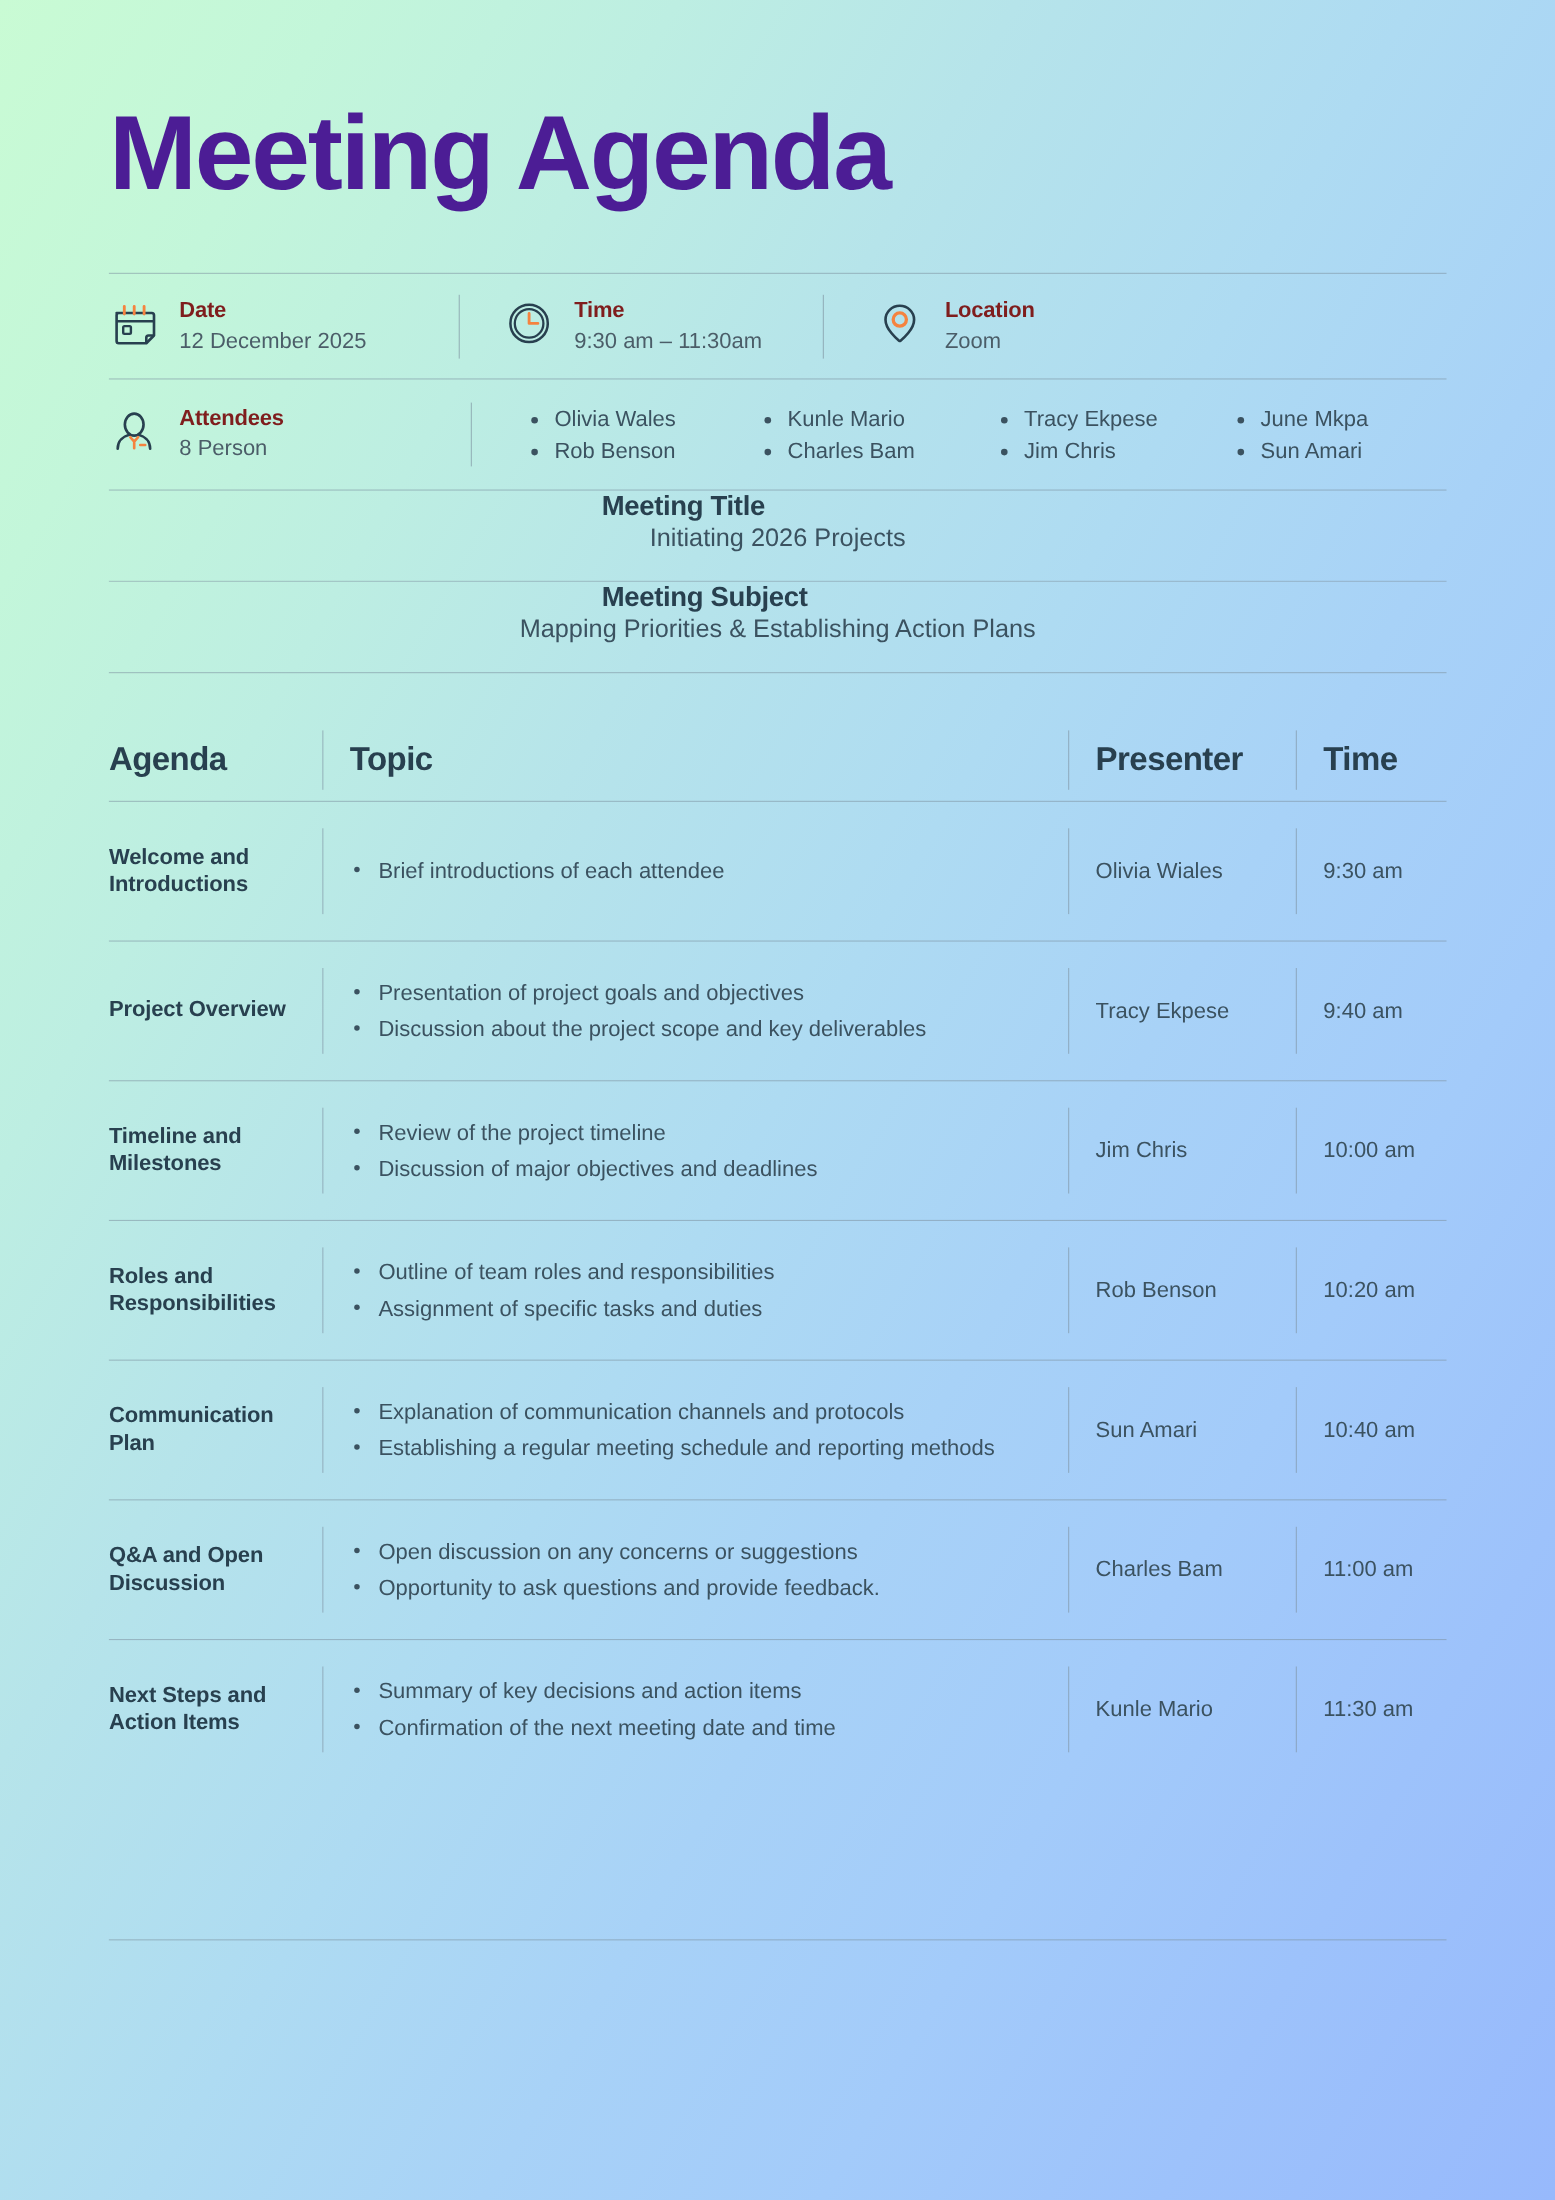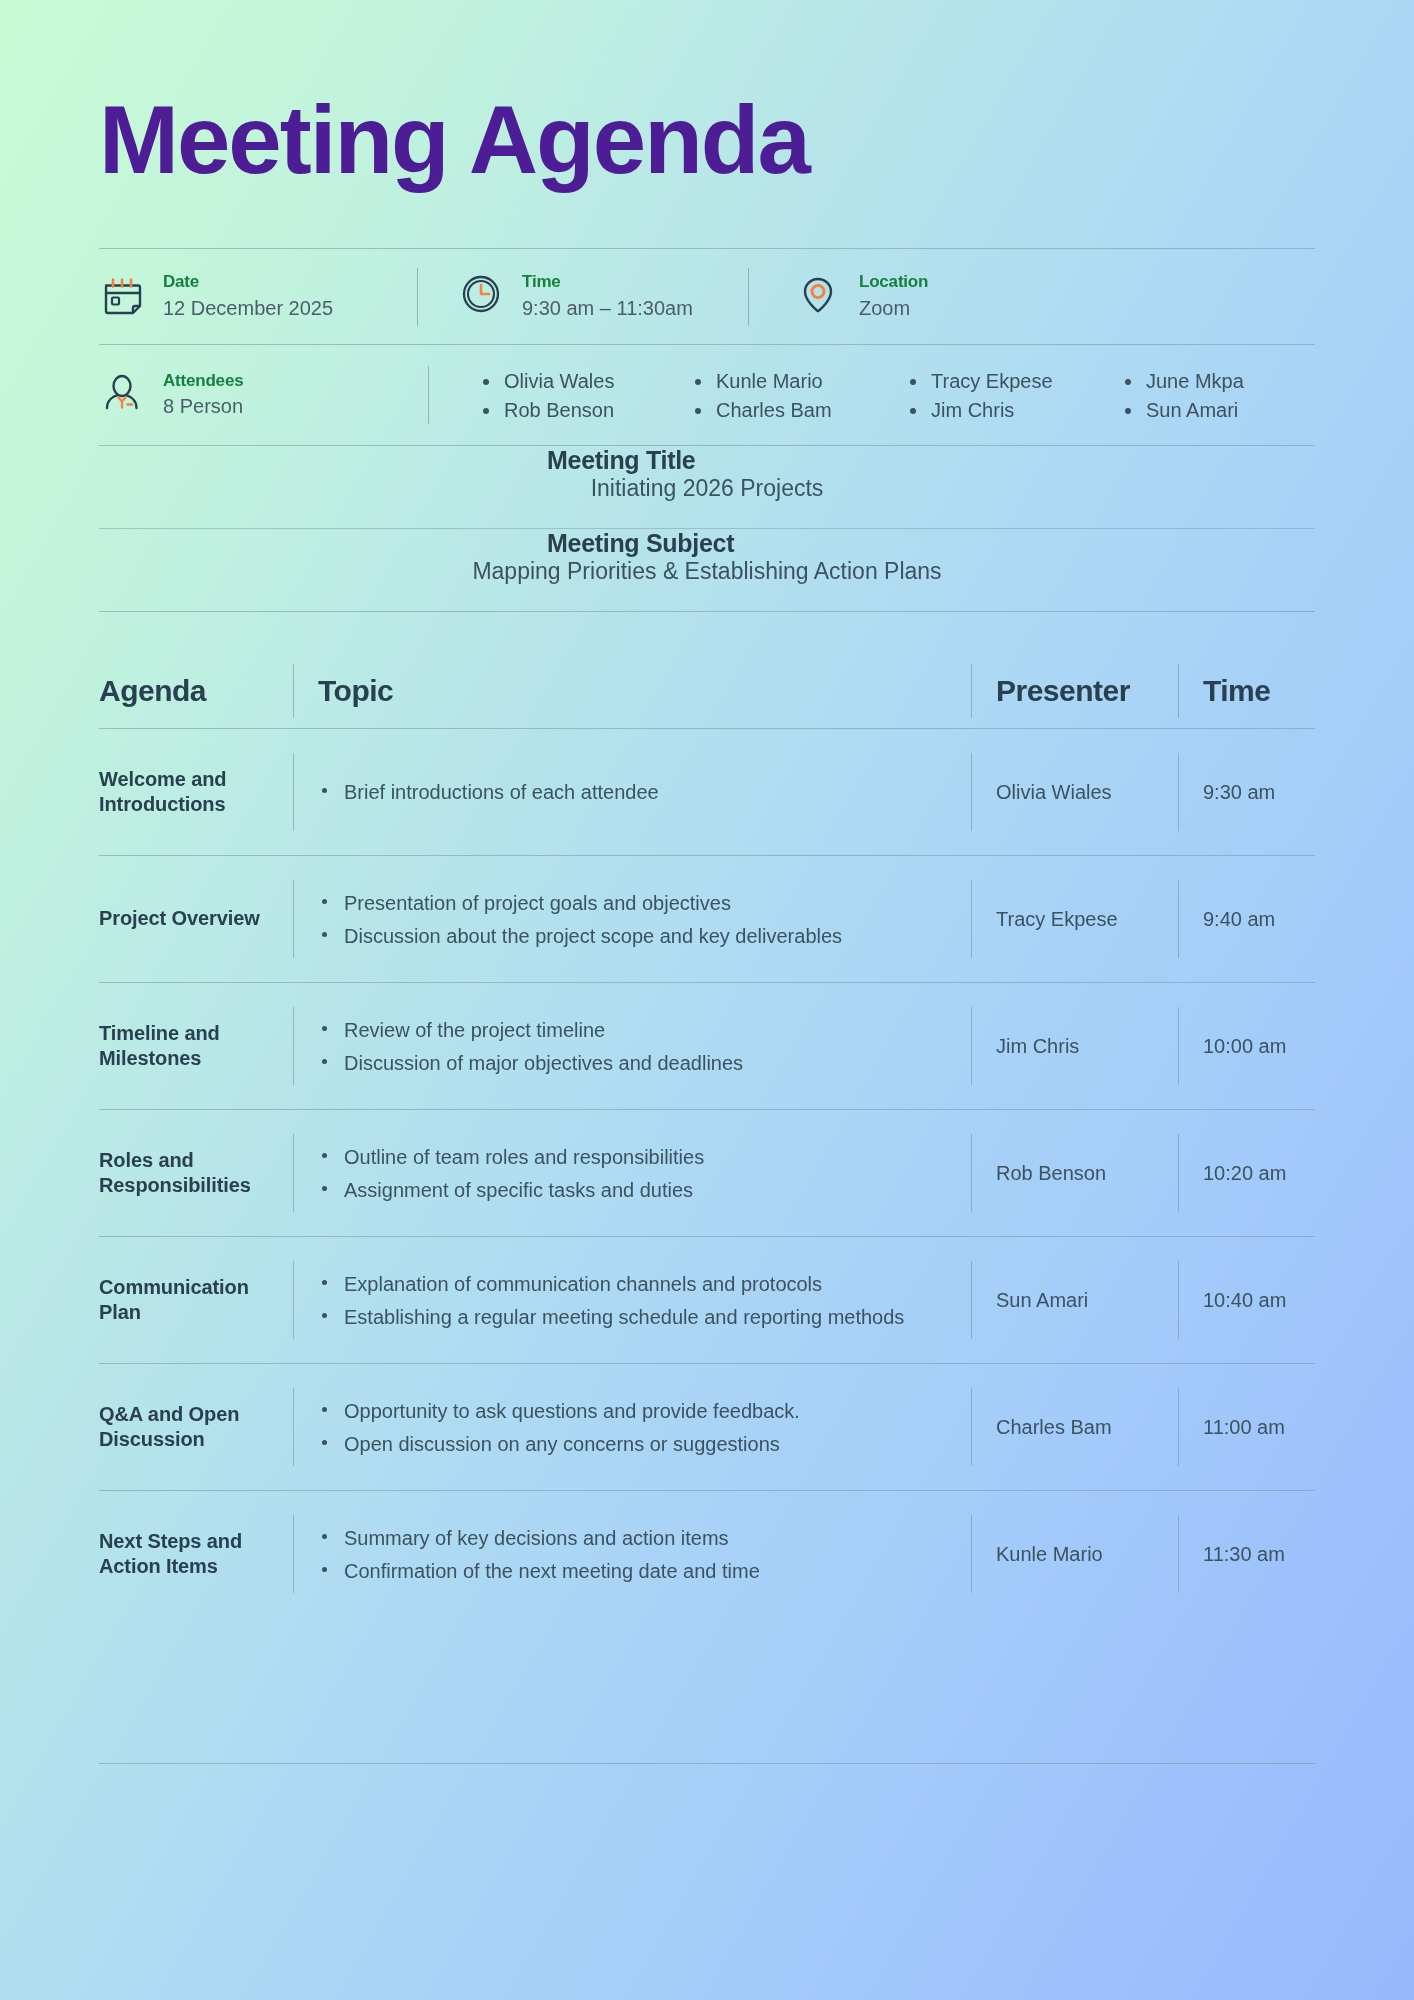--- a/index.html
+++ b/index.html
@@ -37,21 +37,21 @@
   .hr.light{background:#8498a6;opacity:.5;}
 
   
   .inforow{display:flex;align-items:center;height:95px;}
   .infocell{display:flex;align-items:center;gap:18px;}
   .infocell.date{width:318px;}
   .infocell.time{width:290px;padding-left:40px;}
   .infocell.loc{padding-left:46px;}
   .vdiv{width:1px;height:58px;background:#7f93a1;opacity:.65;}
   .ico{flex:0 0 auto;display:block;}
-  .itxt .lbl{font-size:17px;font-weight:bold;color:#15803d;line-height:1.25;letter-spacing:-.2px;}
+  .itxt .lbl{font-size:20px;font-weight:bold;color:#7f1d1d;line-height:1.25;letter-spacing:-.2px;}
   .itxt .val{font-size:20px;color:#4b5d68;line-height:1.35;margin-top:2px;}
 
   
   .attrow{display:flex;align-items:center;height:100px;gap:11px;}
   .attleft{display:flex;align-items:center;gap:18px;width:318px;}
   .attlist{display:flex;flex:1;padding-left:40px;}
   .attcol{flex:1;}
   .attcol.c1{flex:0 0 212px;}
   .attcol.c2{flex:0 0 215px;}
   .attcol.c3{flex:0 0 215px;}
@@ -304,22 +304,22 @@
       <div class="tvdiv"></div>
       <div class="col-time time">10:40 am</div>
     </div>
     <div class="hr"></div>
 
     <div class="trow">
       <div class="col-agenda agenda-name">Q&amp;A and Open Discussion</div>
       <div class="tvdiv"></div>
       <div class="col-topic">
         <ul class="topic-list">
+          <li>Open discussion on any concerns or suggestions</li>
           <li>Opportunity to ask questions and provide feedback.</li>
-          <li>Open discussion on any concerns or suggestions</li>
         </ul>
       </div>
       <div class="tvdiv"></div>
       <div class="col-pres presenter">Charles Bam</div>
       <div class="tvdiv"></div>
       <div class="col-time time">11:00 am</div>
     </div>
     <div class="hr"></div>
 
     <div class="trow">

